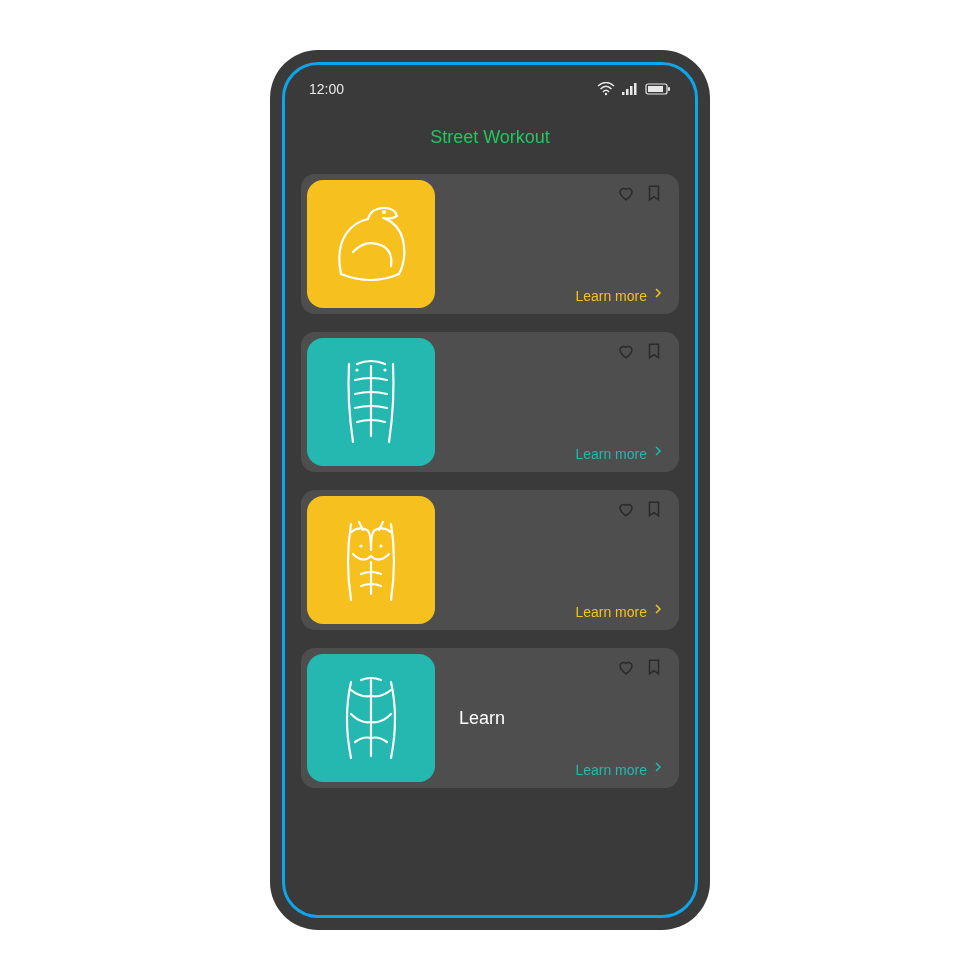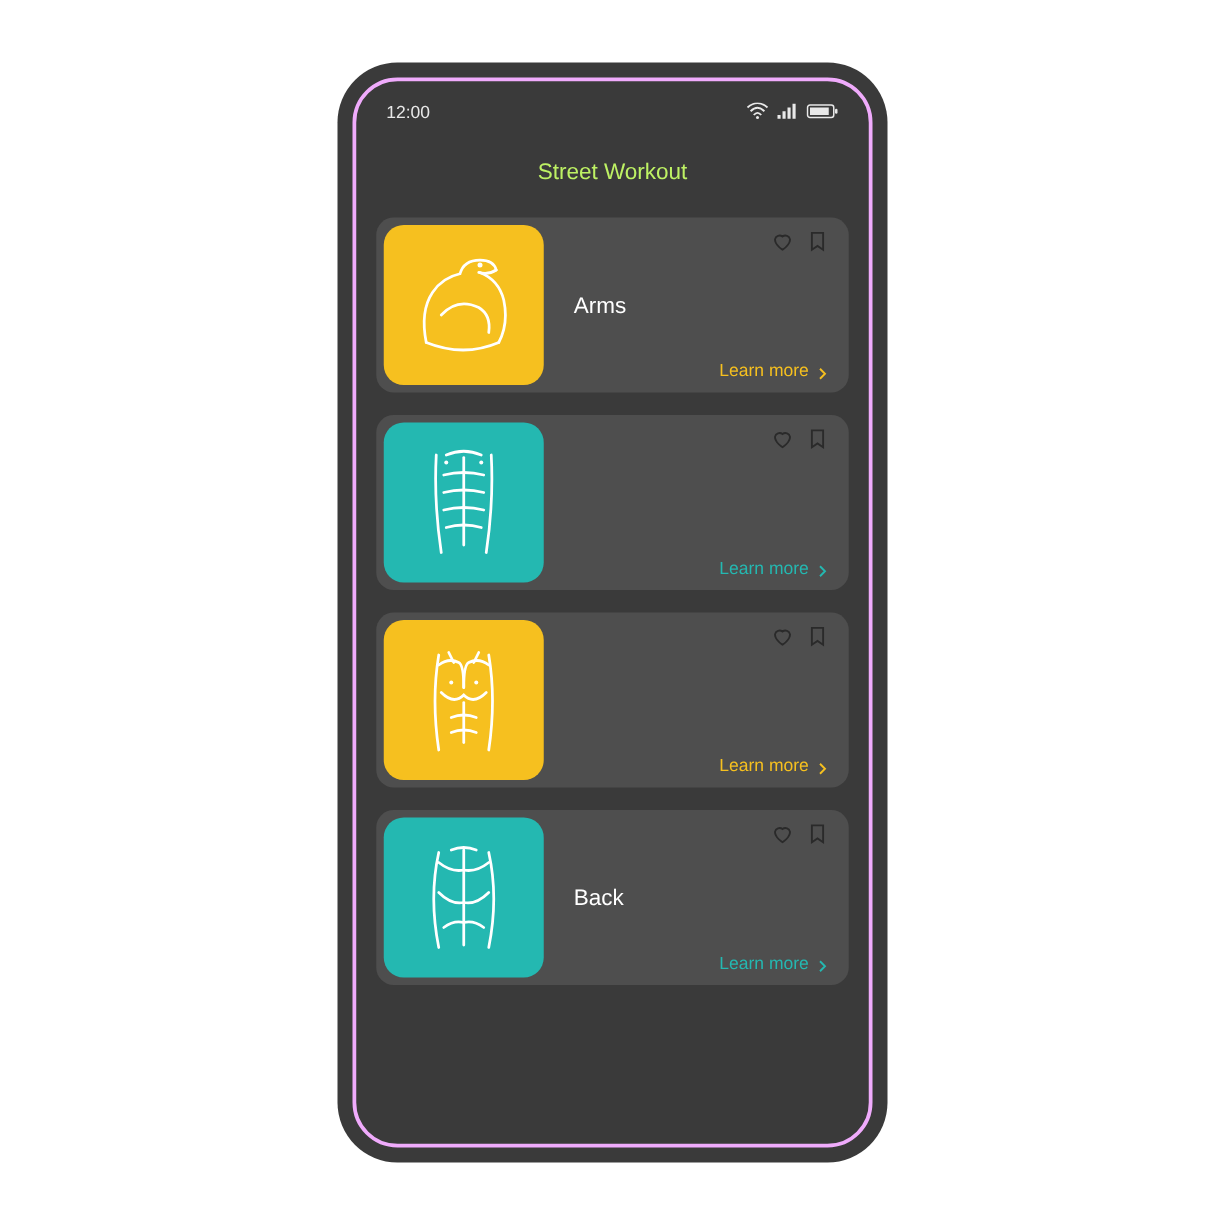--- a/index.html
+++ b/index.html
@@ -18,41 +18,41 @@
     background: #3a3a3a;
     border-radius: 48px;
     padding: 12px;
     position: relative;
   }
   .phone-inner {
     width: 100%;
     height: 100%;
     background: #3a3a3a;
     border-radius: 36px;
-    border: 3px solid #f0abfc;
+    border: 3px solid #0ea5e9;
     overflow: hidden;
     display: flex;
     flex-direction: column;
   }
   .status-bar {
     display: flex;
     justify-content: space-between;
     align-items: center;
     padding: 16px 24px 8px 24px;
     color: #e8e8e8;
     font-size: 14px;
   }
   .status-right {
     display: flex;
     align-items: center;
     gap: 6px;
   }
   .status-right svg { display: block; }
   .header {
-    color: #bef264;
+    color: #22c55e;
     font-size: 18px;
     font-weight: 500;
     text-align: center;
     padding: 22px 0 26px 0;
   }
   .list {
     display: flex;
     flex-direction: column;
     gap: 18px;
     padding: 0 16px;
@@ -96,21 +96,21 @@
   .card-title {
     color: #fff;
     font-size: 18px;
     font-weight: 400;
     margin-top: -6px;
   }
   .learn {
     align-self: flex-end;
     font-size: 14px;
     display: flex;
-    align-items: flex-end;
+    align-items: flex-start;
     gap: 6px;
     cursor: pointer;
   }
   .learn.yellow { color: #f6c01f; }
   .learn.teal   { color: #24b8b1; }
   .learn svg { width: 10px; height: 10px; }
 </style>
 </head>
 <body>
 
@@ -161,21 +161,20 @@
               <svg viewBox="0 0 24 24" fill="none" stroke="#2a2a2a" stroke-width="2">
                   <path d="M12 21s-8-5.3-8-11a5 5 0 0 1 8-3 5 5 0 0 1 8 3c0 5.7-8 11-8 11z"></path>
                 </svg>
             </span>
             <span>
               <svg viewBox="0 0 24 24" fill="none" stroke="#2a2a2a" stroke-width="2">
                   <path d="M6 3h12v18l-6-4-6 4V3z"></path>
                 </svg>
             </span>
           </div>
-          <div class="card-title">Arms</div>
           <div class="learn yellow">
             <span>Learn more</span>
             <svg viewBox="0 0 10 10">
                 <path d="M3 1l4 4-4 4" stroke="currentColor" stroke-width="1.5" fill="none"></path>
               </svg>
           </div>
         </div>
       </div>
 
       <div class="card">
@@ -259,21 +258,21 @@
         </div>
         <div class="card-body">
           <div class="card-icons">
             <span><svg viewBox="0 0 24 24" fill="none" stroke="#2a2a2a" stroke-width="2">
                   <path d="M12 21s-8-5.3-8-11a5 5 0 0 1 8-3 5 5 0 0 1 8 3c0 5.7-8 11-8 11z"></path>
                 </svg></span>
             <span><svg viewBox="0 0 24 24" fill="none" stroke="#2a2a2a" stroke-width="2">
                   <path d="M6 3h12v18l-6-4-6 4V3z"></path>
                 </svg></span>
           </div>
-          <div class="card-title">Back</div>
+          <div class="card-title">Learn</div>
           <div class="learn teal">
             <span>Learn more</span>
             <svg viewBox="0 0 10 10">
                 <path d="M3 1l4 4-4 4" stroke="currentColor" stroke-width="1.5" fill="none"></path>
               </svg>
           </div>
         </div>
       </div>
 
     </div>

